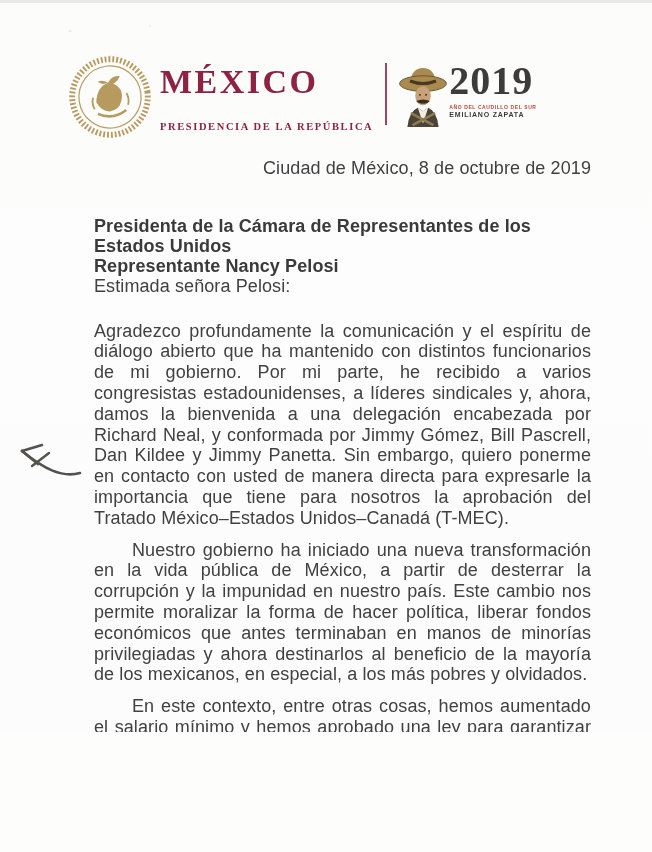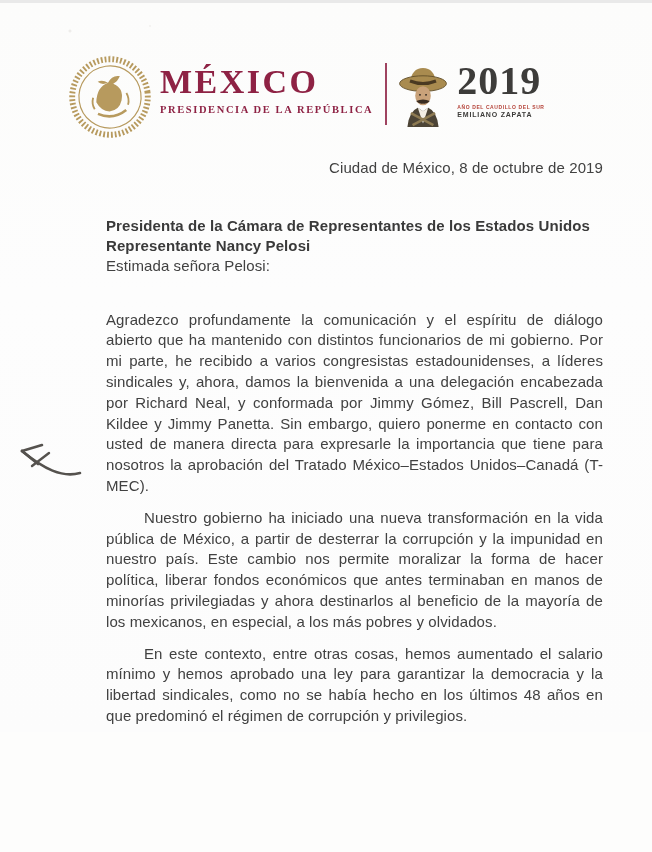--- a/index.html
+++ b/index.html
@@ -33,31 +33,31 @@
     letter-spacing: 2.5px;
     color: #8e2244;
     line-height: 1;
   }
   .brand-subtitle {
     font-family: "Liberation Serif", serif;
     font-weight: 700;
     font-size: 10.5px;
     letter-spacing: 1.6px;
     color: #8e2244;
-    margin-top: 5px;
+    margin-top: 22px;
   }
   .header-divider {
     width: 2px;
     height: 62px;
     background: #8e2244;
     margin: 8px 10px 0 12px;
     opacity: .85;
   }
   .zapata { width: 52px; height: 74px; margin-top: 2px; }
-  .year-block { margin-left: 8px; padding-top: 6px; }
+  .year-block { margin-left: 0; padding-top: 6px; }
   .year {
     font-family: "Liberation Serif", serif;
     font-weight: 700;
     font-size: 40px;
     line-height: 1;
     color: #3d3c3a;
     letter-spacing: 1px;
   }
   .year-caption-1 {
     font-size: 5px;
@@ -70,33 +70,33 @@
     font-size: 7px;
     color: #3d3c3a;
     letter-spacing: .8px;
     font-weight: 700;
     margin-top: 1px;
   }
 
   
   .letter {
     position: absolute;
-    left: 106px;
+    left: 94px;
     top: 155px;
     width: 497px;
-    font-size: 15px;
+    font-size: 18px;
     line-height: 20.8px;
     color: #414141;
     letter-spacing: .1px;
   }
   .dateline { text-align: right; margin-bottom: 0; }
   .recipient { margin-top: 37px; font-weight: 700; color: #3a3a3a; line-height: 20px; }
   .recipient-line-presente { letter-spacing: 5px; }
   .salutation { }
-  .paras { margin-top: 33px; }
+  .paras { margin-top: 24px; }
   .paras p { text-align: justify; }
   .paras p + p { margin-top: 11px; text-indent: 38px; }
 
   
   .margin-arrow {
     position: absolute;
     left: 12px;
     top: 430px;
     width: 72px;
     height: 58px;

